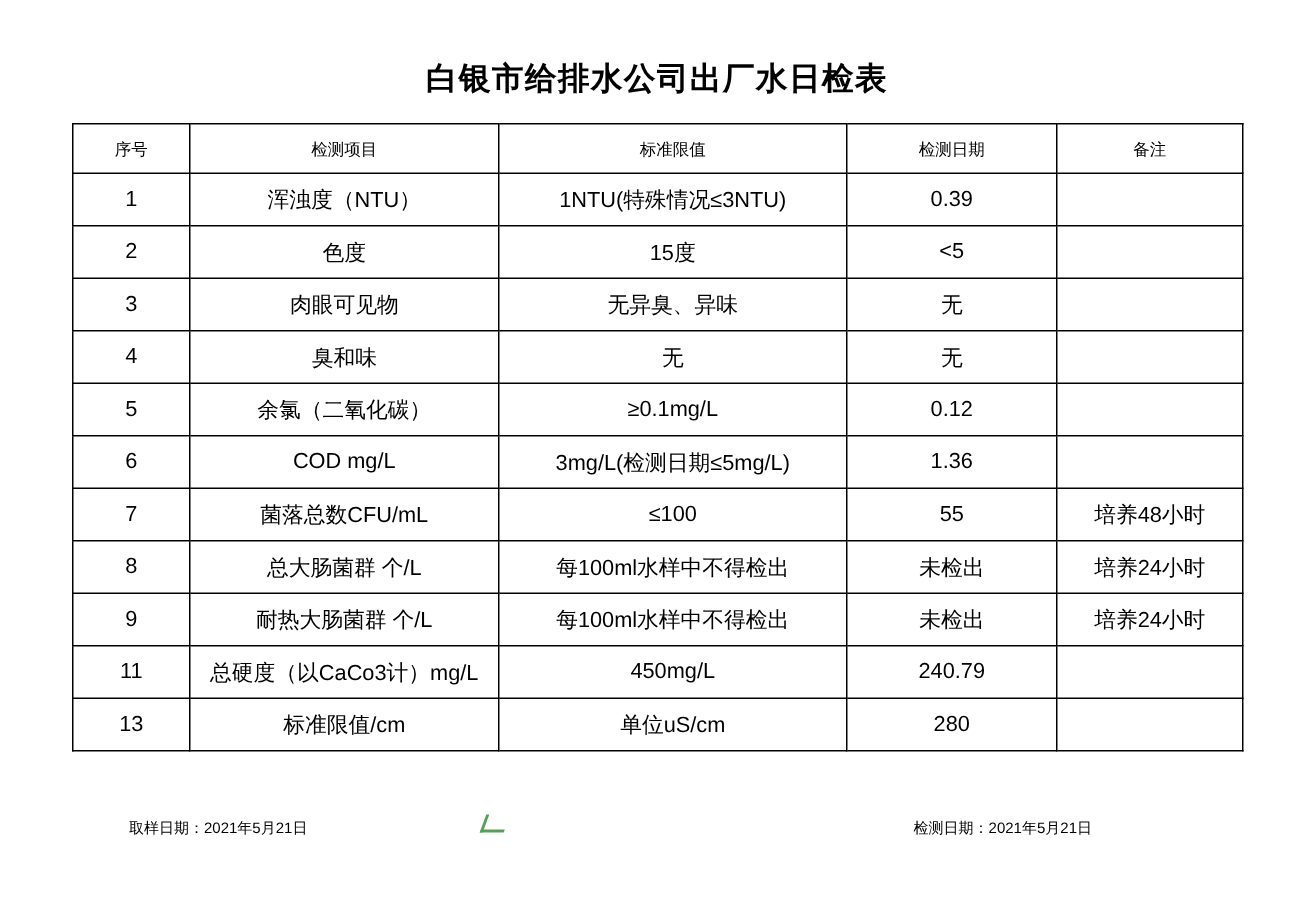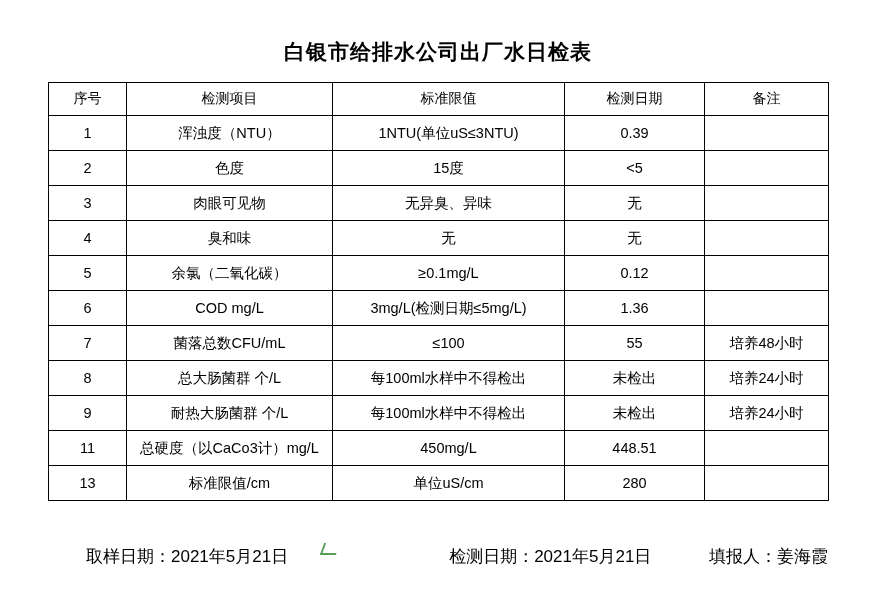--- a/index.html
+++ b/index.html
@@ -42,21 +42,21 @@
     border: 1px solid #000000;
     height: 34px;
     text-align: center;
     vertical-align: middle;
     font-size: 14.5px;
     font-weight: normal;
     padding: 0 4px;
     font-family: "Liberation Sans", sans-serif;
   }
   table.report thead td {
-    font-size: 14px;
+    font-size: 11px;
     height: 32px;
   }
   .col-no      { width: 78px; }
   .col-item    { width: 206px; }
   .col-limit   { width: 232px; }
   .col-result  { width: 140px; }
   .col-remark  { width: 124px; }
 
   .cell-num {
     font-family: "Liberation Serif", serif;
@@ -64,27 +64,27 @@
   }
   .cell-mixed {
     font-size: 14px;
   }
   .footer-row {
     position: absolute;
     left: 48px;
     right: 48px;
     top: 545px;
     display: flex;
-    font-size: 17px;
+    font-size: 10px;
   }
   .footer-cell {
     white-space: nowrap;
   }
   .f1 { width: 300px; text-align: left; padding-left: 38px; }
-  .f2 { width: 300px; text-align: center; padding-left: 42px;}
+  .f2 { width: 300px; text-align: right; padding-left: 42px;}
   .f3 { flex: 1; text-align: left; padding-left: 18px;}
 
   .green-mark {
     position: absolute;
     left: 322px;
     top: 543px;
     width: 14px;
     height: 10px;
     border-left: 2px solid #3c8c3c;
     border-bottom: 2px solid #3c8c3c;
@@ -114,21 +114,21 @@
           <td>检测项目</td>
           <td>标准限值</td>
           <td>检测日期</td>
           <td>备注</td>
         </tr>
       </thead>
       <tbody>
         <tr>
           <td class="cell-num">1</td>
           <td>浑浊度（NTU）</td>
-          <td class="cell-mixed">1NTU(单位uS≤3NTU)</td>
+          <td class="cell-mixed">1NTU(特殊情况≤3NTU)</td>
           <td class="cell-num">0.39</td>
           <td></td>
         </tr>
         <tr>
           <td class="cell-num">2</td>
           <td>色度</td>
           <td class="cell-mixed">15度</td>
           <td class="cell-num">&lt;5</td>
           <td></td>
         </tr>
@@ -178,35 +178,34 @@
           <td class="cell-num">9</td>
           <td class="cell-mixed">耐热大肠菌群 个/L</td>
           <td class="cell-mixed">每100ml水样中不得检出</td>
           <td>未检出</td>
           <td>培养24小时</td>
         </tr>
         <tr>
           <td class="cell-num">11</td>
           <td class="cell-mixed">总硬度（以CaCo3计）mg/L</td>
           <td class="cell-num">450mg/L</td>
-          <td class="cell-num">448.51</td>
+          <td class="cell-num">240.79</td>
           <td></td>
         </tr>
         <tr>
           <td class="cell-num">13</td>
           <td class="cell-mixed">标准限值/cm</td>
           <td class="cell-mixed">单位uS/cm</td>
           <td class="cell-num">280</td>
           <td></td>
         </tr>
       </tbody>
     </table>
   </div>
 
   <div class="green-mark"></div>
 
   <div class="footer-row">
     <div class="footer-cell f1">取样日期：2021年5月21日</div>
     <div class="footer-cell f2">检测日期：2021年5月21日</div>
-    <div class="footer-cell f3">填报人：姜海霞</div>
   </div>
 
 </div>
 
 </body></html>

